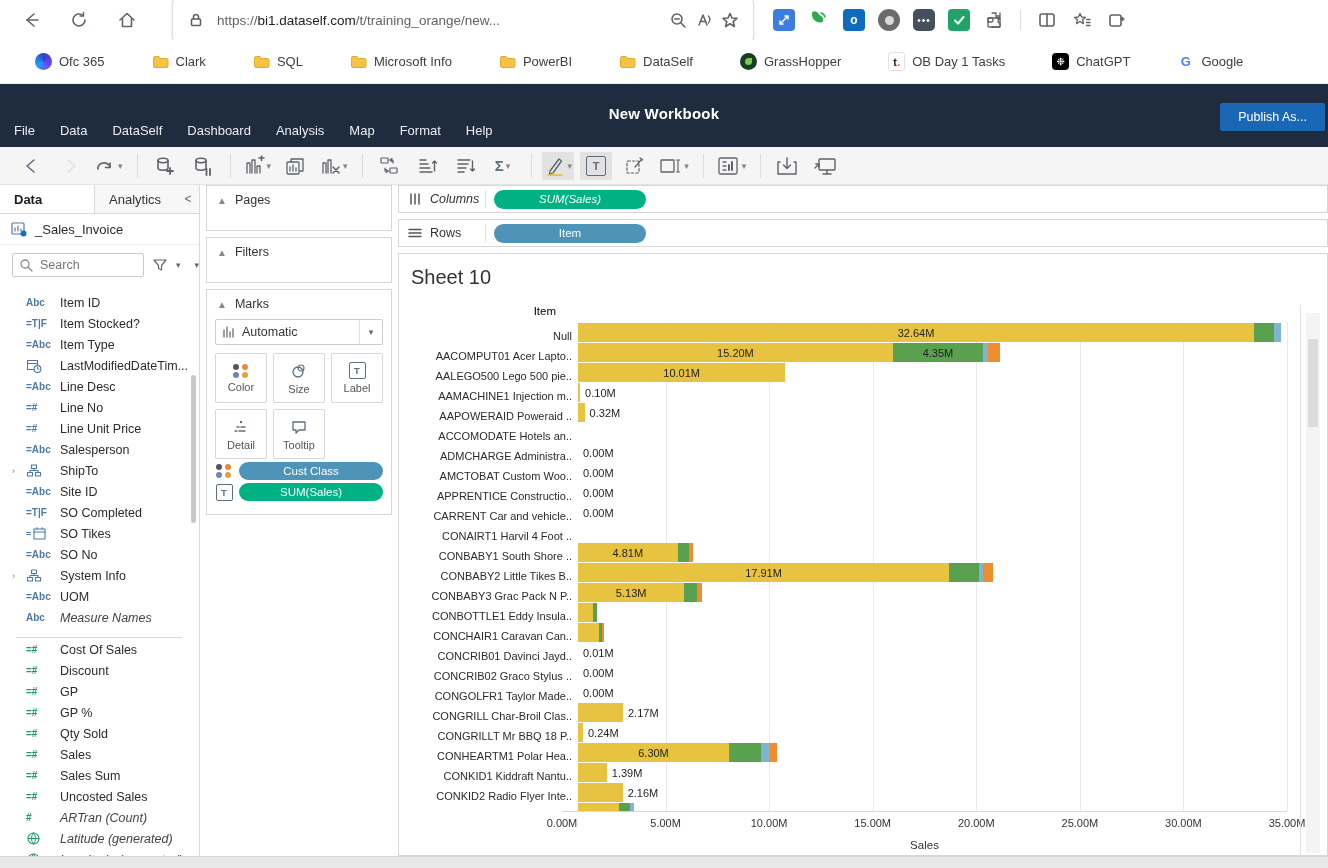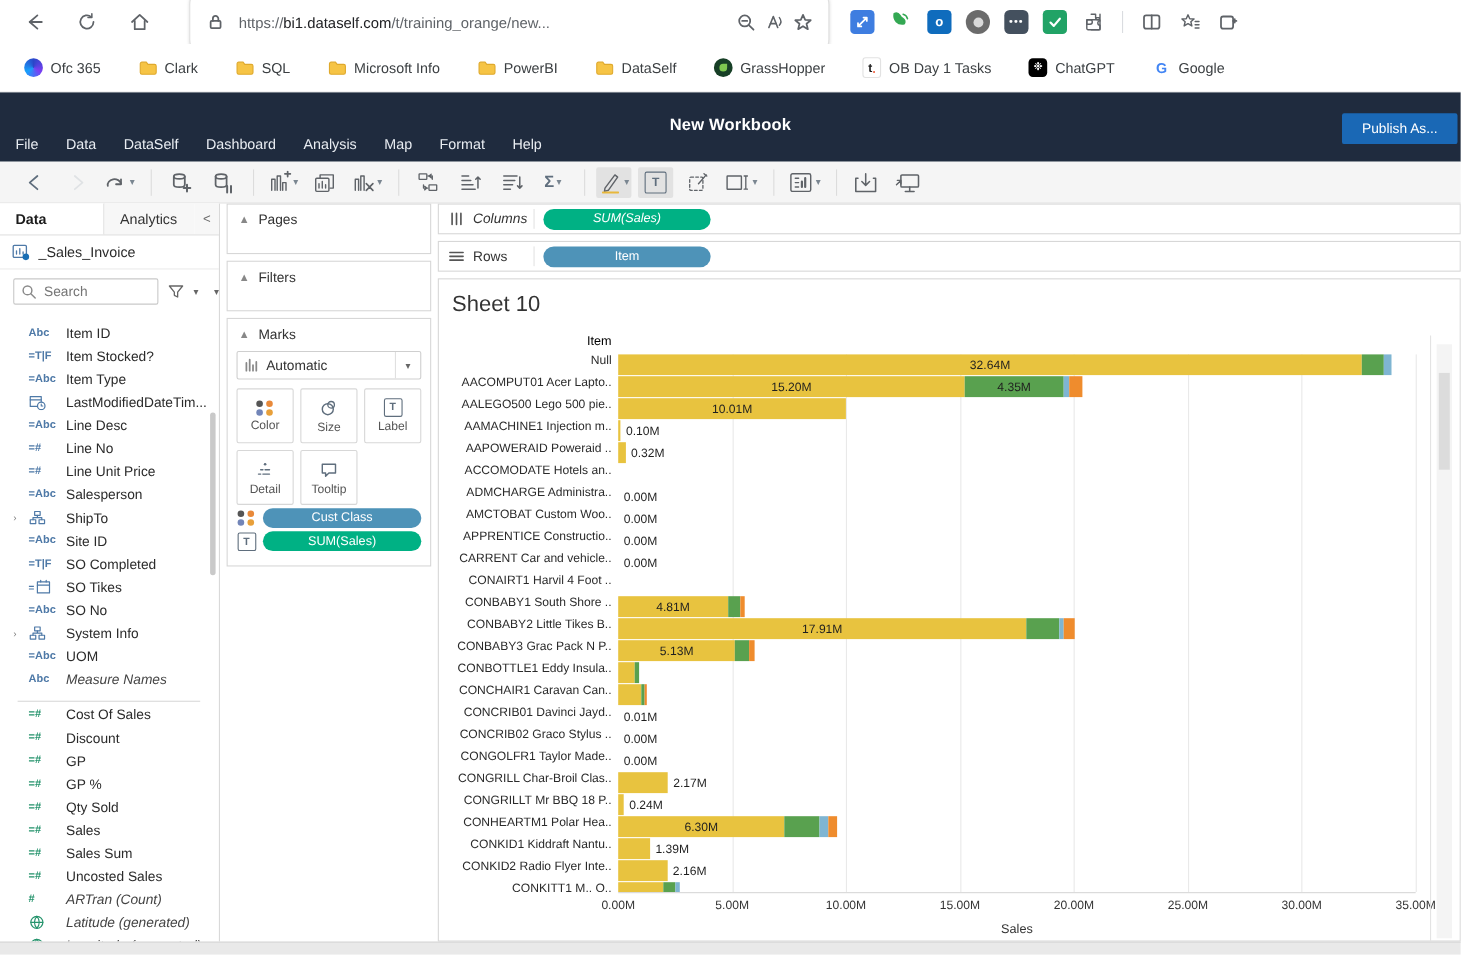--- a/index.html
+++ b/index.html
@@ -11,21 +11,21 @@
   .nav-ic{width:34px; height:30px; display:flex; align-items:center; justify-content:center; color:#3c3c3c; font-size:18px; margin-left:14px; border-radius:6px; cursor:pointer;}
   #address-bar{margin-left:28px; width:560px; height:32px; background:#fff; border:1px solid #e0e0e0; box-shadow:0 1px 3px rgba(0,0,0,.12); border-radius:16px; display:flex; align-items:center; padding:15px 10px;}
   #address-url{flex:1; font-size:13.5px; color:#5f6368; margin-left:8px; white-space:nowrap; overflow:hidden;}
   #address-url .host{color:#202124;}
   .bar-ic{width:26px; height:26px; display:flex; align-items:center; justify-content:center; color:#5f6368;}
   #ext-icons{display:flex; align-items:center; gap:11px; margin-left:18px;}
   .ext-ic{width:24px; height:24px; display:flex; align-items:center; justify-content:center; border-radius:5px;}
   .vdiv{width:1px; height:20px; background:#dadce0; margin:0 3px;}
 
   #bookmarks-bar{position:absolute; left:0; top:40px; width:1328px; height:44px; background:#fff; display:flex; align-items:center; padding-left:22px; border-bottom:1px solid #ececec; box-sizing:border-box;}
-  .bm{display:flex; align-items:center; gap:7px; margin-right:34px; cursor:pointer;}
+  .bm{display:flex; align-items:center; gap:7px; margin-right:34px; cursor:pointer;margin-left:13px;}
   .bm-label{font-size:13px; color:#3c4043; white-space:nowrap;}
   .bm-ic{width:17px; height:17px; display:flex; align-items:center; justify-content:center;}
 
   
   #tb-header{position:absolute; left:0; top:84px; width:1328px; height:63px; background:#1f2b3e;}
   #tb-menus{position:absolute; left:14px; bottom:9px; display:flex; gap:25px;}
   .menu-item{color:#e9edf2; font-size:13px; cursor:pointer;}
   #wb-title{position:absolute; left:0; right:0; top:21px; text-align:center; color:#fff; font-size:15px; font-weight:bold; letter-spacing:.2px;}
   #publish-btn{position:absolute; right:3px; top:19px; background:#1a68b5; color:#fff; font-size:12.5px; padding:7px 18px; border-radius:2px; cursor:pointer;}
 
@@ -86,21 +86,21 @@
   .shelf-label{width:78px; display:flex; align-items:center; gap:7px; padding-left:8px; font-size:12.5px; color:#333;}
   .shelf-sep{width:1px; height:18px; background:#e3e3e3; margin-right:8px;}
   .shelf .pill{flex:none; width:152px; height:19px;}
 
   #sheet{position:absolute; left:0; top:68px; width:930px; height:603px; background:#fff; border:1px solid #d7d7d7; box-sizing:border-box;}
   #sheet-title{position:absolute; left:12px; top:12px; font-size:20px; color:#333;}
   #col-header{position:absolute; left:0; top:51px; width:157px; text-align:right; font-size:11.5px; color:#000;}
   #chart-rows{position:absolute; left:0; top:68px; width:902px; height:489px; overflow:hidden;}
   .grid-layer{position:absolute; left:163px; top:0; width:725px; height:489px;}
   .gridline{position:absolute; top:0; bottom:0; width:1px; background:#e9e9e9;}
-  .crow{position:absolute; left:0; width:902px; height:20px; display:flex; align-items:flex-start;}
+  .crow{position:absolute; left:16px; width:902px; height:20px; display:flex; align-items:flex-end;}
   .crow-label{width:157px; text-align:right; font-size:11px; color:#2b2b2b; white-space:nowrap; overflow:hidden;}
   .crow-bar{position:relative; margin-left:6px; height:19px; display:flex;}
   .seg{height:19px; position:relative; display:flex; align-items:center; justify-content:center;}
   .seg-label{font-size:11px; color:#1f1f1f; white-space:nowrap;}
   .out-label{font-size:11px; color:#1f1f1f; margin-left:5px; white-space:nowrap;}
   #axis-line{position:absolute; left:163px; top:557px; width:725px; height:1px; background:#d8d8d8;}
   .tick-label{position:absolute; top:563px; transform:translateX(-50%); font-size:11px; color:#333;}
   #axis-title{position:absolute; left:163px; width:725px; top:585px; text-align:center; font-size:11.5px; color:#333;}
   #plot-right-line{position:absolute; left:901px; top:51px; width:1px; height:551px; background:#e3e3e3;}
   #v-scroll{position:absolute; left:907px; top:59px; width:14px; height:540px; background:#f4f4f4;}

